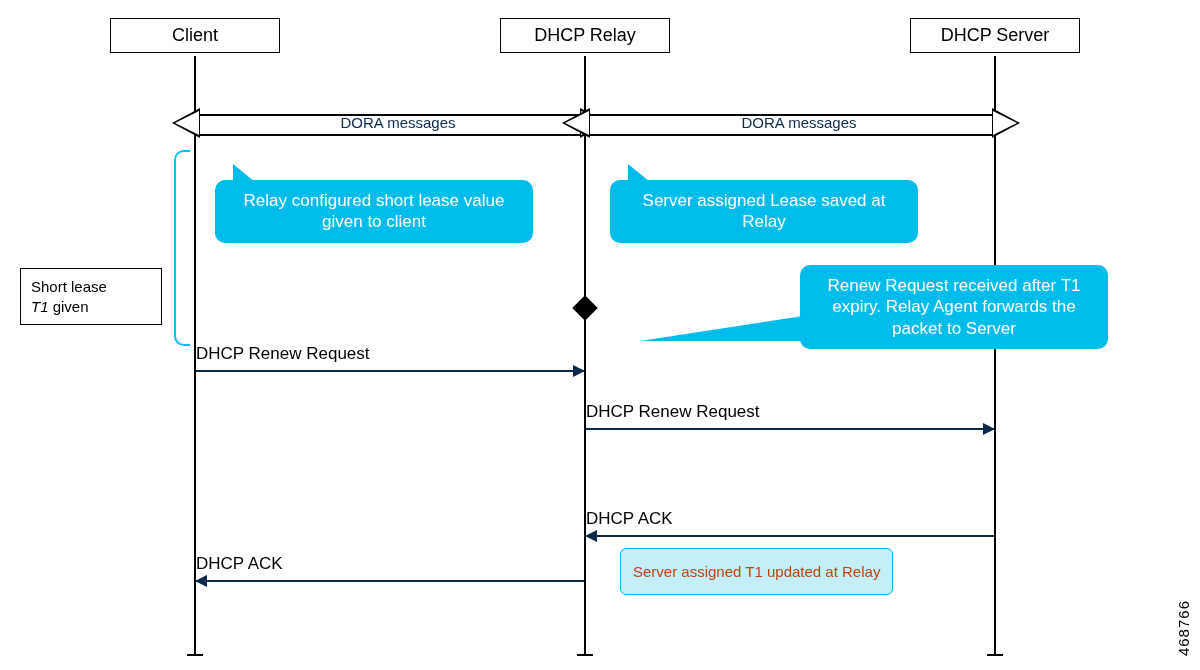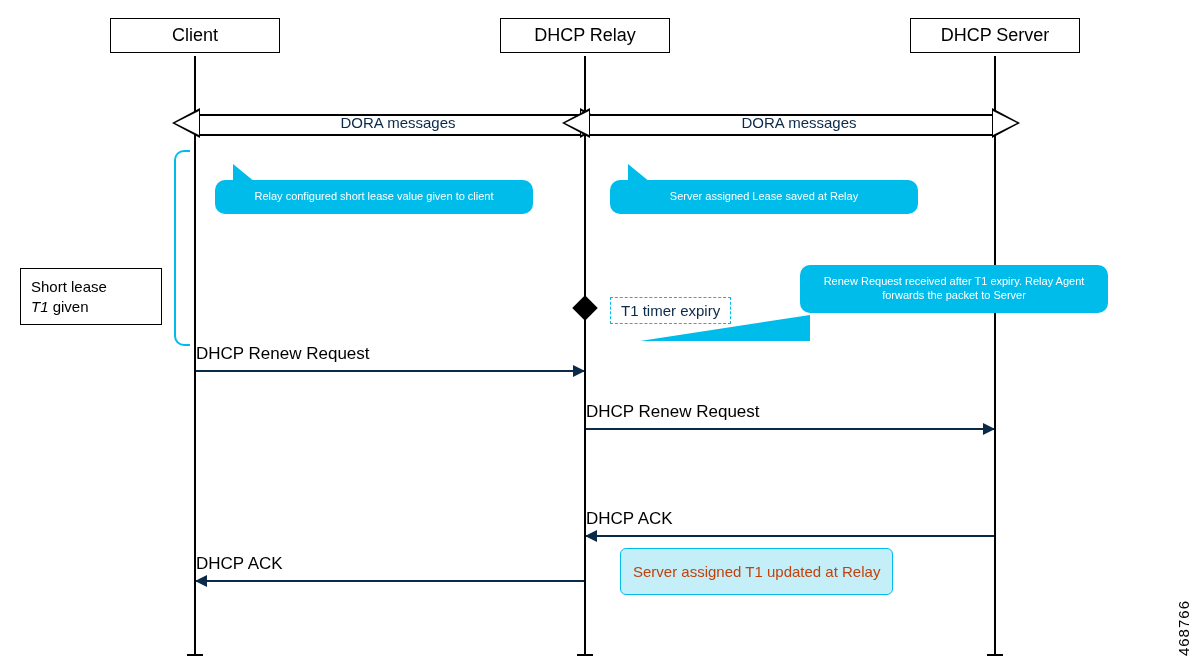--- a/index.html
+++ b/index.html
@@ -8,21 +8,21 @@
   .lifeline .box{border:1px solid #000;background:#fff;text-align:center;padding:6px 24px;font-size:18px}
   .lifeline .stem{position:absolute;left:50%;top:38px;width:2px;height:600px;background:#000;margin-left:-1px}
   .tick{position:absolute;left:50%;width:16px;height:2px;background:#000;margin-left:-8px}
   .double-arrow{position:absolute;height:30px}
   .double-arrow .shaft{position:absolute;top:6px;left:28px;right:28px;height:18px;border-top:2px solid #000;border-bottom:2px solid #000;background:#fff}
   .double-arrow .headL{position:absolute;left:0;top:0;width:0;height:0;border-right:28px solid #000;border-top:15px solid transparent;border-bottom:15px solid transparent}
   .double-arrow .headL::after{content:"";position:absolute;left:3px;top:-12px;width:0;height:0;border-right:24px solid #fff;border-top:12px solid transparent;border-bottom:12px solid transparent}
   .double-arrow .headR{position:absolute;right:0;top:0;width:0;height:0;border-left:28px solid #000;border-top:15px solid transparent;border-bottom:15px solid transparent}
   .double-arrow .headR::after{content:"";position:absolute;right:3px;top:-12px;width:0;height:0;border-left:24px solid #fff;border-top:12px solid transparent;border-bottom:12px solid transparent}
   .double-arrow .lbl{position:absolute;top:6px;left:16px;right:0;text-align:center;font-size:15px;color:#0b2a4a}
-  .callout{position:absolute;background:#00BCEB;color:#fff;border-radius:10px;padding:10px 14px;text-align:center;font-size:11px;line-height:1.25}
+  .callout{position:absolute;background:#00BCEB;color:#fff;border-radius:10px;padding:10px 14px;text-align:center;font-size:17px;line-height:1.25}
   .callout .tail{position:absolute;width:0;height:0}
   .msg{position:absolute;height:2px;background:#0b2a4a}
   .msg .head{position:absolute;top:-5px;width:0;height:0}
   .msg.right .head{right:-1px;border-left:12px solid #0b2a4a;border-top:6px solid transparent;border-bottom:6px solid transparent}
   .msg.left .head{left:-1px;border-right:12px solid #0b2a4a;border-top:6px solid transparent;border-bottom:6px solid transparent}
   .msg .lbl{position:absolute;top:-26px;left:0;right:0;text-align:left;font-size:17px;color:#000}
   .diamond{position:absolute;width:18px;height:18px;background:#000;transform:rotate(45deg)}
   .dashed-box{position:absolute;border:1px dashed #00BCEB;color:#0b2a4a;padding:4px 10px;font-size:15px;background:#fff}
   .brace{position:absolute;border:2px solid #00BCEB;border-right:none;border-radius:10px 0 0 10px;width:14px}
   .sidebox{position:absolute;border:1px solid #000;background:#fff;padding:8px 10px;font-size:15px;line-height:1.3}
@@ -73,21 +73,20 @@
   </div>
 
   <div class="brace" style="left:174px;top:150px;height:192px"></div>
   <div class="sidebox" style="left:20px;top:268px;width:120px">
     <span>Short lease</span><br>
     <span class="it">T1</span>
     <span> given</span>
   </div>
 
   <div class="diamond" style="left:576px;top:299px"></div>
-  <div class="dashed-box" style="left:610px;top:297px">T1 timer expiry</div>
 
   <div class="callout" style="left:800px;top:265px;width:280px">
     <span>Renew Request received after T1 expiry. Relay Agent forwards the packet to Server</span>
     <div class="tail" style="left:-160px;top:50px;border-top:26px solid transparent;border-bottom:0 solid transparent;border-right:170px solid #00BCEB"></div>
   </div>
 
   <div class="msg right" style="left:196px;width:388px;top:370px">
     <div class="head"></div>
     <div class="lbl">DHCP Renew Request</div>
   </div>

